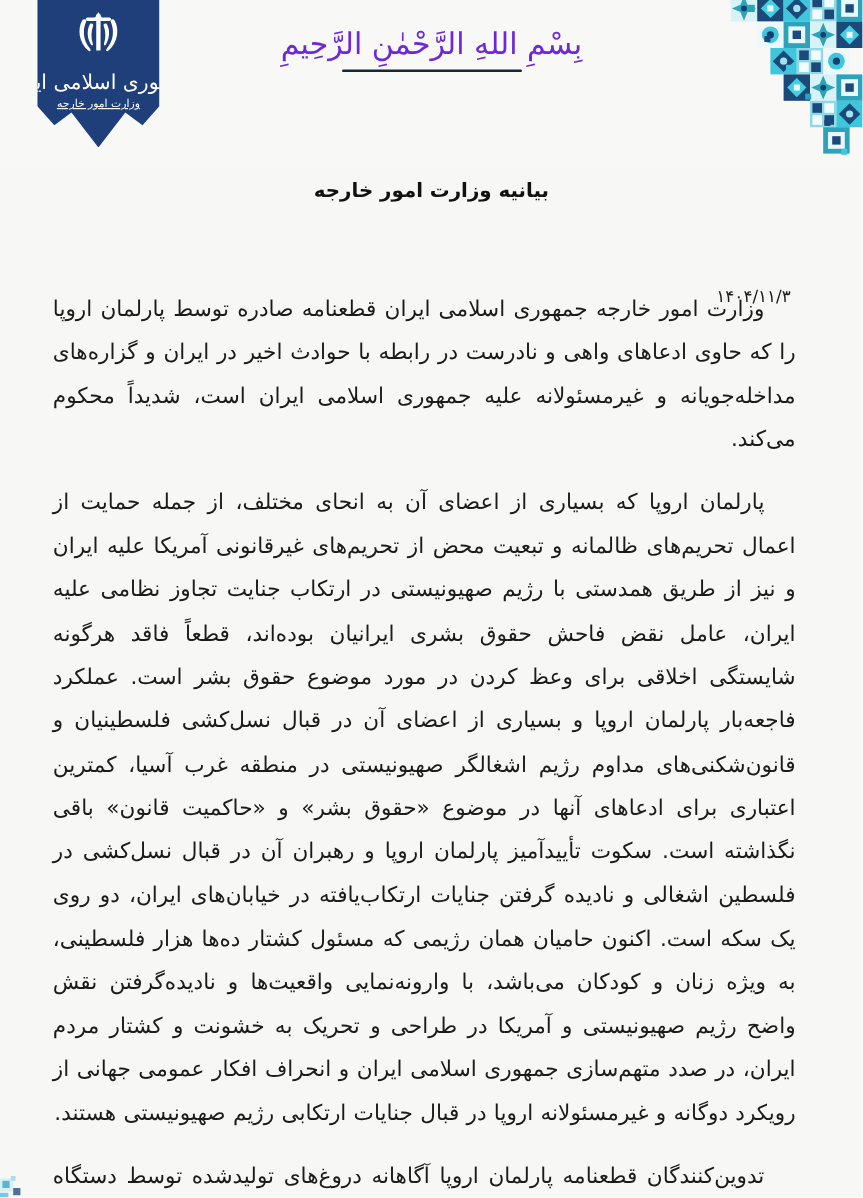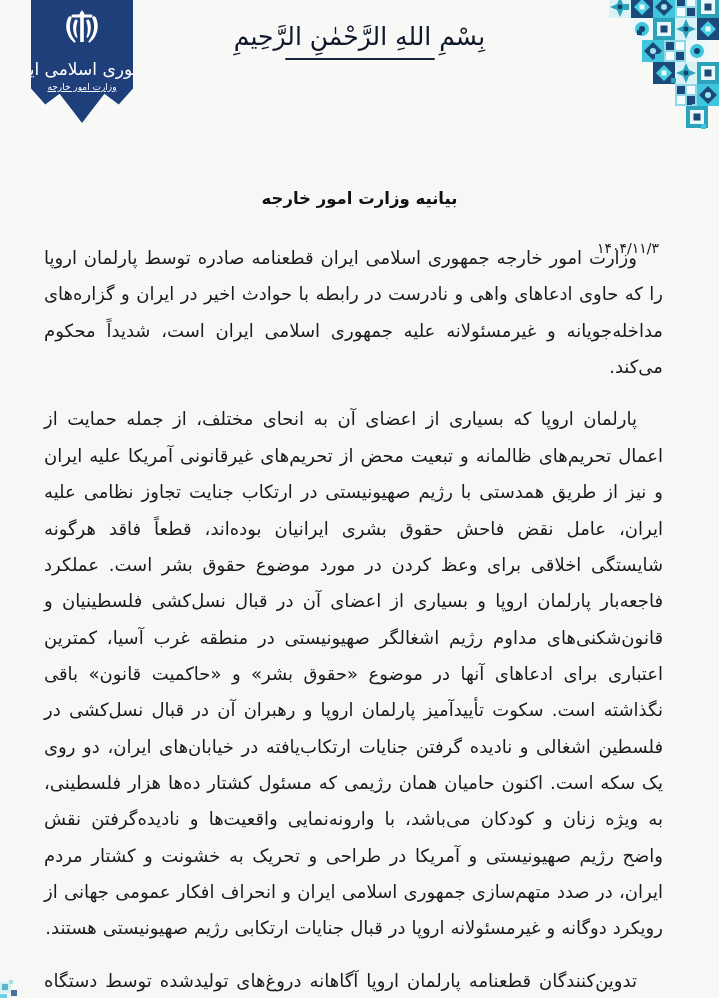--- a/index.html
+++ b/index.html
@@ -69,21 +69,21 @@
   }
 
   
   #bismillah {
     position: absolute;
     top: 22px;
     left: 0; right: 0;
     margin: 0 auto;
     width: 260px;
     text-align: center;
-    color: #0f172a;
+    color: #6d28d9;
     font-size: 25px;
     font-family: "DejaVu Sans", sans-serif;
     direction: rtl;
   }
   #bismillah-underline {
     position: absolute;
     top: 58px;
     left: 0; right: 0;
     margin: 0 auto;
     width: 150px;
@@ -120,21 +120,20 @@
     text-align: center;
     direction: rtl;
   }
   .doc-title-line {
     color: #111111;
     font-size: 16.5px;
     font-weight: bold;
     line-height: 1.55;
     letter-spacing: 0;
     font-family: "DejaVu Sans", sans-serif;
-    margin-top: 40px;
   }
 
   
   #doc-date {
     position: absolute;
     top: 206px;
     right: 60px;
     color: #1a1a1a;
     font-size: 14px;
     letter-spacing: 2.2px;

